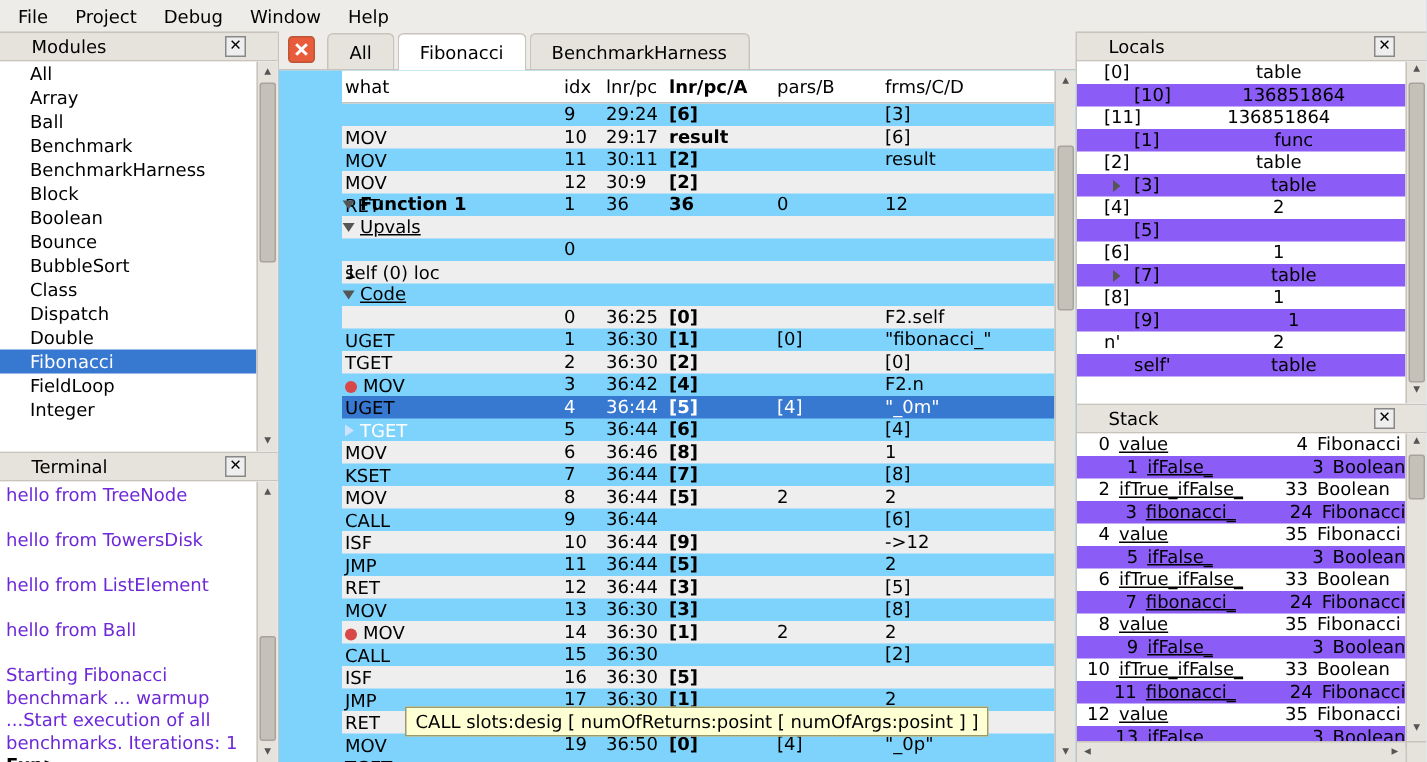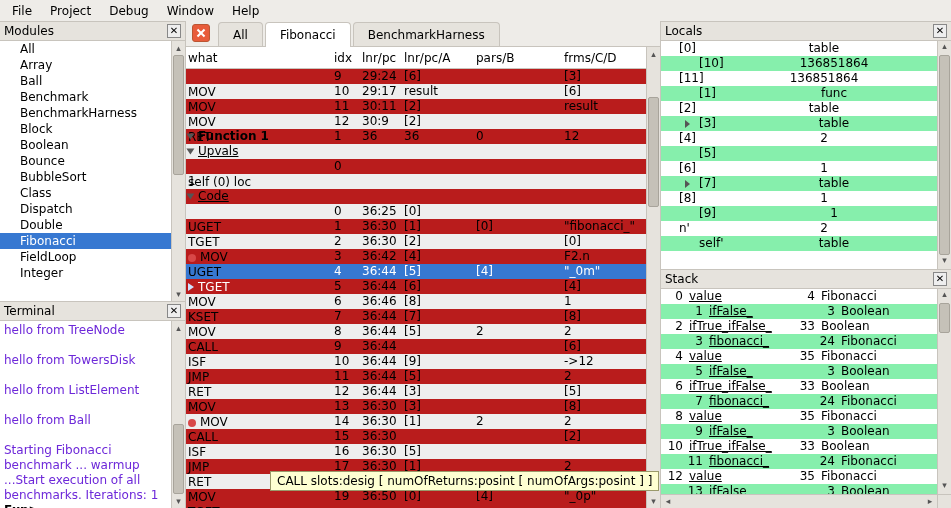--- a/index.html
+++ b/index.html
@@ -2,71 +2,71 @@
 <html><head>
 <meta charset="utf-8">
 <style>
 * { box-sizing: border-box; margin: 0; padding: 0; }
 html, body { width: 951px; height: 508px; overflow: hidden; font-family: "DejaVu Sans", Arial, sans-serif; font-size: 12px; color: #000; background: #eeece8; }
 .menubar { height: 21px; background: #eeece8; display: flex; align-items: center; padding: 0 4px; gap: 2px; }
 .menubar span { padding: 2px 8px; cursor: default; }
 .layout { display: flex; height: 487px; }
 .leftcol { width: 186px; display: flex; flex-direction: column; border-right: 1px solid #c8c4bd; }
 .midcol { flex: 1; display: flex; flex-direction: column; min-width: 0; }
-.rightcol { width: 291px; display: flex; flex-direction: column; border-left: 1px solid #c8c4bd; }
-.panel-title { background: #e6e3dd; border-top: 1px solid #c8c4bd; border-bottom: 1px solid #c8c4bd; height: 20px; display: flex; align-items: center; justify-content: space-between; padding: 0 4px; font-size: 12px; }
+.rightcol { width: 234px; display: flex; flex-direction: column; border-left: 1px solid #c8c4bd; }
+.panel-title { background: #e6e3dd; border-top: 1px solid #c8c4bd; border-bottom: 1px solid #c8c4bd; height: 20px; display: flex; align-items: center; justify-content: space-between; padding: 0 21px; font-size: 12px; }
 .panel-title .closebox { width: 14px; height: 14px; border: 1px solid #888; background: #eee; font-size: 10px; line-height: 12px; text-align: center; }
 .listbox { background: #fff; flex: 1; overflow: hidden; position: relative; }
 .listbox .scrollbar { position: absolute; right: 0; top: 0; bottom: 0; width: 14px; background: #e6e3dd; border-left: 1px solid #c8c4bd; }
 .listbox .thumb { position: absolute; left: 1px; right: 1px; top: 14px; height: 60px; background: #c5c1b8; border: 1px solid #a8a49b; border-radius: 2px; }
 .listbox .arrow { position: absolute; left: 0; right: 0; height: 14px; background: #e6e3dd; text-align: center; font-size: 9px; line-height: 14px; color: #555; }
 .listbox .arrow.up { top: 0; }
 .listbox .arrow.down { bottom: 0; }
 .modlist { padding-right: 14px; }
 .modlist div { padding: 1px 4px 1px 20px; height: 16px; line-height: 14px; white-space: nowrap; overflow: hidden; }
 .modlist div.sel { background: #3778d1; color: #fff; }
 .terminal { background: #fff; padding: 2px 4px; font-size: 12px; line-height: 15px; overflow: hidden; position: relative; }
 .terminal .scrollbar { position: absolute; right: 0; top: 0; bottom: 0; width: 14px; background: #e6e3dd; border-left: 1px solid #c8c4bd; }
 .terminal a { color: #6d28d9; text-decoration: none; }
 .tabstrip { height: 26px; display: flex; align-items: flex-end; padding-left: 6px; gap: 0; background: #eeece8; border-bottom: 1px solid #c8c4bd; }
 .closebtn { width: 18px; height: 18px; background: #e85c3b; border: 1px solid #b53; border-radius: 3px; margin-right: 8px; margin-bottom: 4px; position: relative; }
 .closebtn::before, .closebtn::after { content: ""; position: absolute; left: 3px; right: 3px; top: 7px; height: 2px; background: #fff; }
 .closebtn::before { transform: rotate(45deg); }
 .closebtn::after { transform: rotate(-45deg); }
 .tab { padding: 4px 14px; background: #e6e3dd; border: 1px solid #c8c4bd; border-bottom: none; border-radius: 4px 4px 0 0; margin-right: 2px; font-size: 12px; height: 24px; display: flex; align-items: center; }
 .tab.active { background: #fff; position: relative; top: 1px; height: 25px; }
-.codetable { flex: 1; background: #b91c1c; overflow: hidden; position: relative; }
+.codetable { flex: 1; background: #7dd3fc; overflow: hidden; position: relative; padding-left: 42px; }
 .codetable .scrollbar { position: absolute; right: 0; top: 0; bottom: 0; width: 14px; background: #e6e3dd; border-left: 1px solid #c8c4bd; }
 .codetable .arrow { position: absolute; left: 0; right: 0; height: 14px; text-align: center; font-size: 9px; line-height: 14px; color: #555; }
 .codetable .arrow.up { top: 0; }
 .codetable .arrow.down { bottom: 0; }
 .ct-head { display: flex; height: 22px; border-bottom: 1px solid #c8c4bd; align-items: center; font-size: 12px; background: #fff; padding-right: 14px; }
 .ct-head > div, .ct-row > div { overflow: hidden; white-space: nowrap; text-overflow: clip; padding-left: 2px; }
 .c-what { width: 146px; }
 .c-idx { width: 28px; text-align: left; }
 .c-lnr { width: 42px; }
-.c-a { width: 72px; }
+.c-a { width: 72px; font-weight: bold; }
 .c-b { width: 72px; }
-.c-c { flex: 1; margin-left: 16px; }
+.c-c { flex: 1; }
 .ct-body { position: relative; padding-right: 14px; }
 .ct-row { display: flex; height: 15px; line-height: 15px; font-size: 12px; align-items: center; }
 .ct-row.alt { background: #eeeeee; }
 .ct-row.sel { background: #3778d1; color: #fff; }
 .ct-row.sel .tree-tri { border-left-color: #cfe2ff; }
 .tree-ind1 { padding-left: 18px; }
 .tree-ind2 { padding-left: 34px; }
 .tree-ind3 { padding-left: 50px; margin-top: 32px; }
 .tree-tri { display: inline-block; width: 0; height: 0; border-top: 4px solid transparent; border-bottom: 4px solid transparent; border-left: 6px solid #555; margin-right: 4px; transform-origin: 40% 50%; }
 .tree-tri.open { transform: rotate(90deg); }
 .bp { display: inline-block; width: 8px; height: 8px; background: #d84848; border-radius: 50%; margin-right: 4px; vertical-align: middle; }
 .under { text-decoration: underline; }
 .bold { font-weight: bold; }
 .locals, .stack { background: #fff; flex: 1; overflow: hidden; position: relative; font-size: 12px; }
 .locals .row, .stack .row { display: flex; height: 15px; line-height: 15px; padding-left: 4px; }
-.locals .row.alt, .stack .row.alt { background: #86efac; padding-left: 24px; }
+.locals .row.alt, .stack .row.alt { background: #8b5cf6; padding-left: 24px; }
 .locals .c1 { width: 14px; }
 .locals .c2 { width: 32px; }
 .locals .c3 { flex: 1; text-align: center; }
 .stack .c1 { width: 24px; text-align: right; padding-right: 6px; }
 .stack .c2 { width: 106px; text-decoration: underline; }
 .stack .c3 { width: 26px; text-align: right; padding-right: 6px; }
 .stack .c4 { flex: 1; }
 .tooltip { position: absolute; left: 84px; top: 424px; background: #feffd2; border: 1px solid #9a9a6b; padding: 2px 6px; font-size: 12px; z-index: 50; white-space: nowrap; }
 .hscroll { height: 14px; background: #e6e3dd; border-top: 1px solid #c8c4bd; position: relative; }
 .hscroll .harrow { position: absolute; top: 0; bottom: 0; width: 14px; text-align: center; font-size: 9px; line-height: 12px; color: #555; }
@@ -227,20 +227,21 @@
             <div class="c-a"></div>
             <div class="c-b"></div>
             <div class="c-c"></div>
           </div>
           <div class="ct-row alt">
             <div class="c-what tree-ind3">UGET</div>
             <div class="c-idx">0</div>
             <div class="c-lnr">36:25</div>
             <div class="c-a">[0]</div>
             <div class="c-b"></div>
+            <div class="c-c">F2.self</div>
           </div>
           <div class="ct-row">
             <div class="c-what tree-ind3">TGET</div>
             <div class="c-idx">1</div>
             <div class="c-lnr">36:30</div>
             <div class="c-a">[1]</div>
             <div class="c-b">[0]</div>
             <div class="c-c">"fibonacci_"</div>
           </div>
           <div class="ct-row alt">

